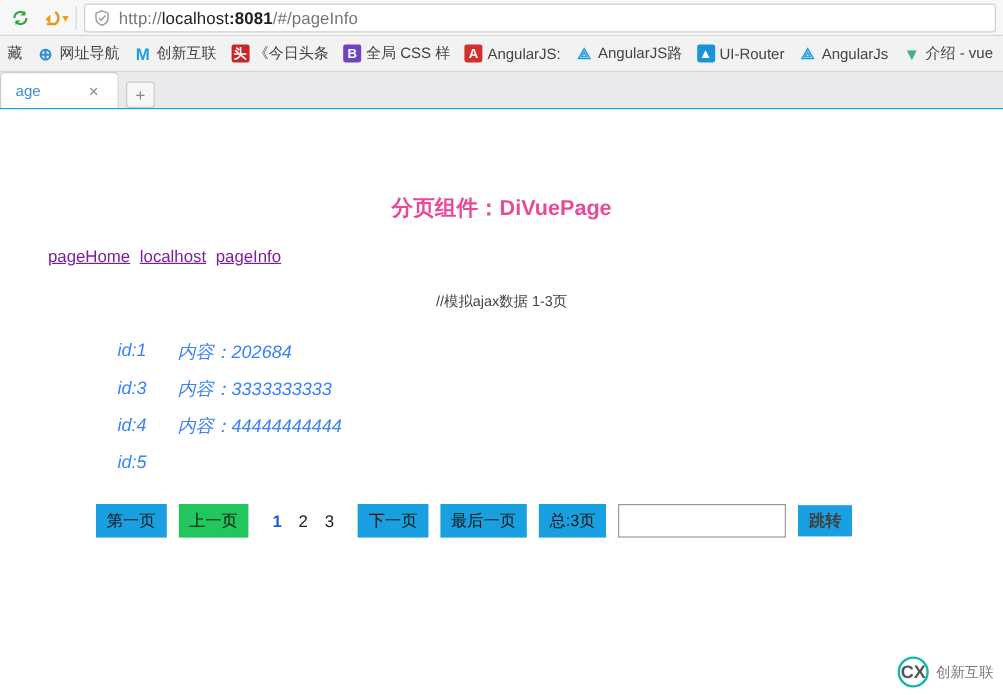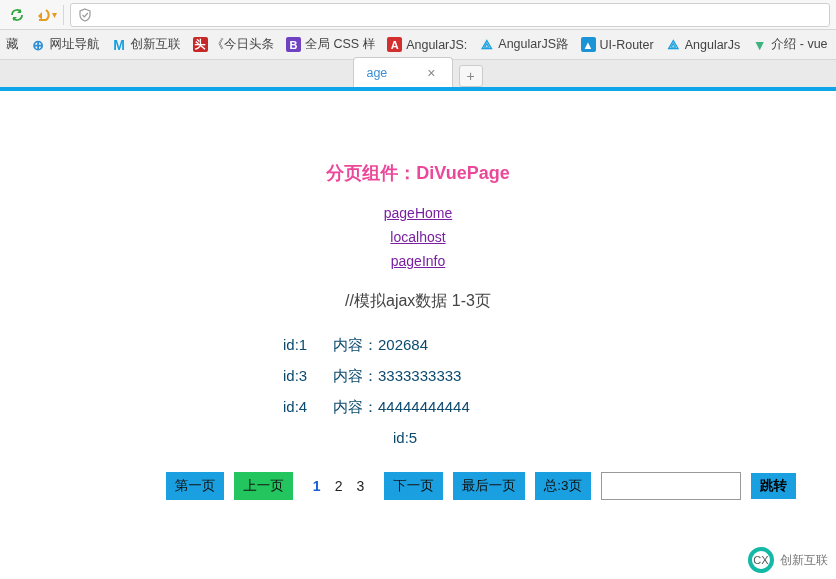--- a/index.html
+++ b/index.html
@@ -24,49 +24,49 @@
   .ico-globe { color:#2e8fd6; background:none; font-size:14px; }
   .ico-m { color:#1aa0e0; background:none; font-size:14px; font-weight:700; }
   .ico-red { background:#c62828; }
   .ico-b { background:#6f42c1; }
   .ico-ang { background:#d32f2f; }
   .ico-aj { color:#1aa0e0; background:none; font-size:13px; }
   .ico-ui { background:#1a94d6; }
   .ico-vue { color:#3fb27f; background:none; font-size:14px; }
 
   
-  .tab-row { display:flex; align-items:flex-end; height:31px; background:#eaeaea; border-bottom:4px solid #0ea5e9; padding-left:0;justify-content:center; }
+  .tab-row { display:flex; align-items:flex-end; height:31px; background:#eaeaea; border-bottom:1px solid #0ea5e9; padding-left:0; }
   .tab { display:flex; align-items:center; height:30px; padding:0 16px 0 12px; background:#fff; border:1px solid #ccc; border-bottom:none; border-top-left-radius:4px; border-top-right-radius:4px; margin-right:2px; gap:40px; color:#3a8fd6; font-size:12.5px; }
   .tab-close { color:#888; font-size:14px; }
   .new-tab { width:24px; height:22px; margin-left:4px; display:flex; align-items:center; justify-content:center; border:1px solid #ccc; border-radius:3px; background:#f7f7f7; color:#888; font-size:14px; }
 
   
   .page { position:relative; padding:30px 40px 0 40px; text-align:center; }
   .title { font-size:18px; font-weight:700; color:#ec4899; margin:40px 0 20px; }
-  .link-stack { display:flex; flex-direction:column; align-items:center; gap:8px; margin-bottom:22px; }
+  .link-stack { display:flex; flex-direction:row; align-items:center; gap:8px; margin-bottom:22px; }
   .link-stack a { color:#7a1fa2; text-decoration:underline; font-size:14px; }
-  .info-line { font-size:16px; color:#444; margin-bottom:18px; }
+  .info-line { font-size:12px; color:#444; margin-bottom:18px; }
   .data-list { width:640px; margin:0 auto; }
-  .data-row { display:flex; justify-content:center; font-size:15px; color:#0c4a6e; padding:6px 0; }
+  .data-row { display:flex; justify-content:flex-start; font-size:15px; color:#3b82f6; padding:6px 0;font-style:italic; }
   .data-row .idc { min-width:50px; text-align:left; }
   .data-row .cont { text-align:left; width:220px; }
 
   
-  .pager { display:flex; align-items:center; gap:10px; margin:20px 0 0 40px;justify-content:flex-end; }
+  .pager { display:flex; align-items:center; gap:10px; margin:20px 0 0 40px; }
   .pbtn { background:#1aa0e0; color:#111; font-size:13.5px; padding:5px 9px; border:none; cursor:pointer; }
   .pbtn.gray { background:#22c55e; }
   .pages { display:flex; gap:14px; font-size:14px; padding:0 10px; }
   .pages span { color:#222; }
   .pages span.cur { color:#1a5fd6; font-weight:600; }
   .jump-in { width:140px; height:28px; border:1px solid #999; padding:2px 4px; font-size:14px; }
-  .jump-btn { background:#1aa0e0; color:#000000; font-size:13.5px; font-weight:700; padding:4px 9px; border:none;font-family:Liberation Serif, serif; }
+  .jump-btn { background:#1aa0e0; color:#404040; font-size:13.5px; font-weight:700; padding:4px 9px; border:none;font-family:Liberation Serif, serif; }
 
   
   .wm { position:absolute; right:4px; bottom:4px; display:flex; align-items:center; gap:6px; font-size:12px; color:#777; background:rgba(255,255,255,.9); padding:2px 4px; }
-  .wm .logo { width:26px; height:26px; border:4px solid #14b8a6; border-radius:50%; display:flex; align-items:center; justify-content:center; font-weight:400; color:#555; font-size:11px; }
+  .wm .logo { width:26px; height:26px; border:2px solid #14b8a6; border-radius:50%; display:flex; align-items:center; justify-content:center; font-weight:700; color:#555; font-size:15px; }
 </style>
 </head>
 <body>
 
 <div class="window">
 
   <div class="nav-row">
     <div class="icon-btn">
       <svg width="16" height="16" viewBox="0 0 16 16">
           <path fill="none" stroke="#2fa73a" stroke-width="1.8" d="M3 8a5 5 0 0 1 9-3M13 8a5 5 0 0 1-9 3"></path>
@@ -80,20 +80,23 @@
         </svg>
     </div>
     <span style="color:#e69b1f;font-size:10px;margin-left:-6px">▾</span>
     <div class="sep"></div>
     <div class="addr-bar">
       <div class="addr-shield">
         <svg width="14" height="14" viewBox="0 0 14 14">
             <path fill="none" stroke="#9a9a9a" stroke-width="1.2" d="M7 1l5 2v4c0 3-2 5-5 6-3-1-5-3-5-6V3z"></path>
             <path fill="none" stroke="#9a9a9a" stroke-width="1.2" d="M4.5 7l1.8 1.8L9.8 5"></path>
           </svg>
+      </div>
+      <div class="addr-url">
+        <span>http://</span><span class="host">localhost</span><span class="port">:8081</span><span>/#/pageInfo</span>
       </div>
     </div>
   </div>
 
   <div class="bm-row">
     <div class="bm">
         <span class="bm-txt">藏</span>
       </div>
     <div class="bm">
         <span class="ico ico-globe">⊕</span>

